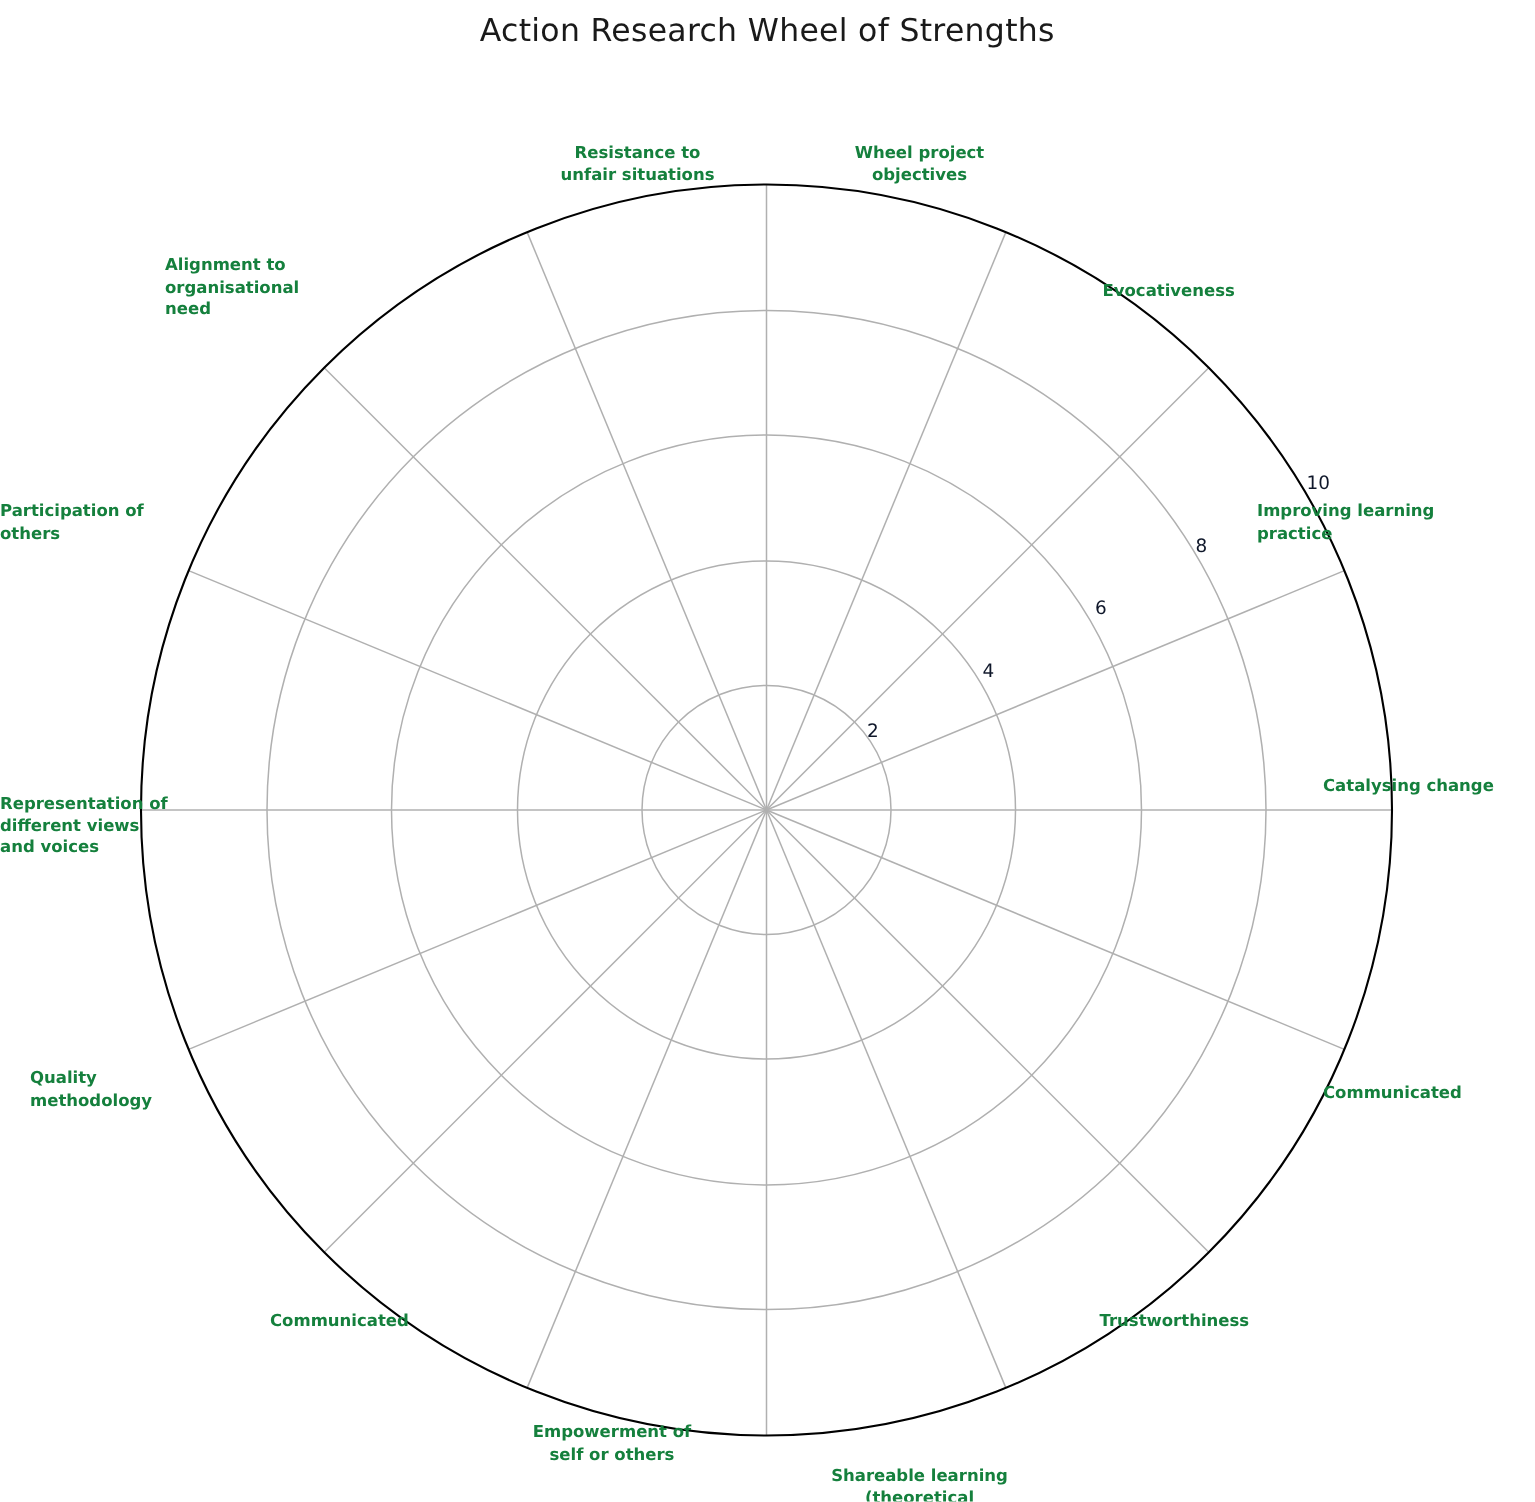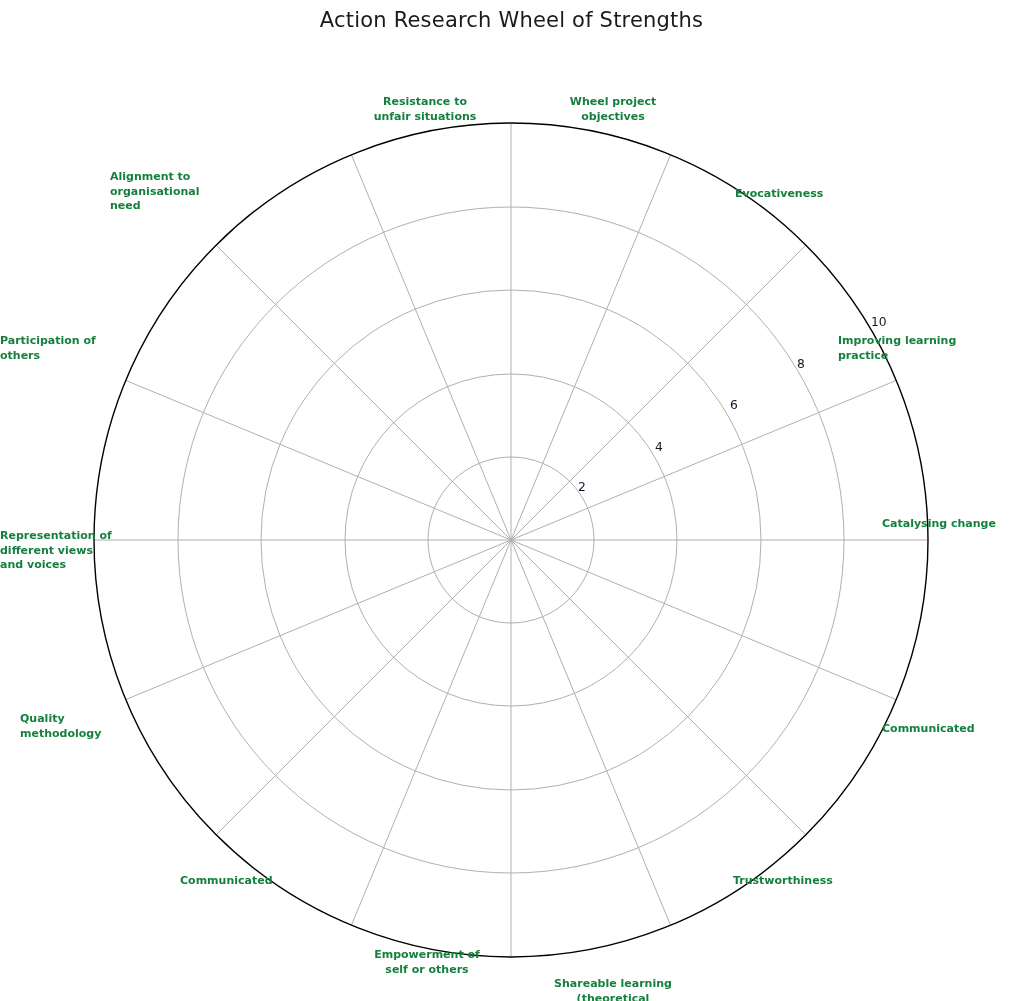--- a/index.html
+++ b/index.html
@@ -108,21 +108,21 @@
 organisational
 need</div>
       <div class="angular-label al-right" style="left: 0px; top: 334px; width: 139px;">Participation of
 others</div>
       <div class="angular-label al-right" style="left: 0px; top: 515px; width: 142px; margin-top: 14px;">Representation of
 different views
 and voices</div>
       <div class="angular-label al-right" style="left: 20px; top: 712px; width: 148px;">Quality
 methodology</div>
       <div class="angular-label al-right" style="left: 180px; top: 874px; width: 98px;">Communicated</div>
-      <div class="angular-label al-center" style="left: 351px; top: 948px; width: 152px;">Empowerment of
+      <div class="angular-label al-center" style="left: 332px; top: 948px; width: 152px;">Empowerment of
 self or others</div>
       <div class="angular-label al-center" style="left: 527px; top: 977px; width: 172px;">Shareable learning
 (theoretical
 contribution)</div>
       <div class="angular-label al-left" style="left: 733px; top: 874px; width: 130px;">Trustworthiness</div>
       <div class="angular-label al-left" style="left: 849px; top: 722px; width: 125px; margin-left: 33px;">Communicated</div>
     </div>
   <div id="radial-ticks">
       <div class="radial-tick" style="left: 578px; top: 480px;">2</div>
       <div class="radial-tick" style="left: 655px; top: 440px;">4</div>

